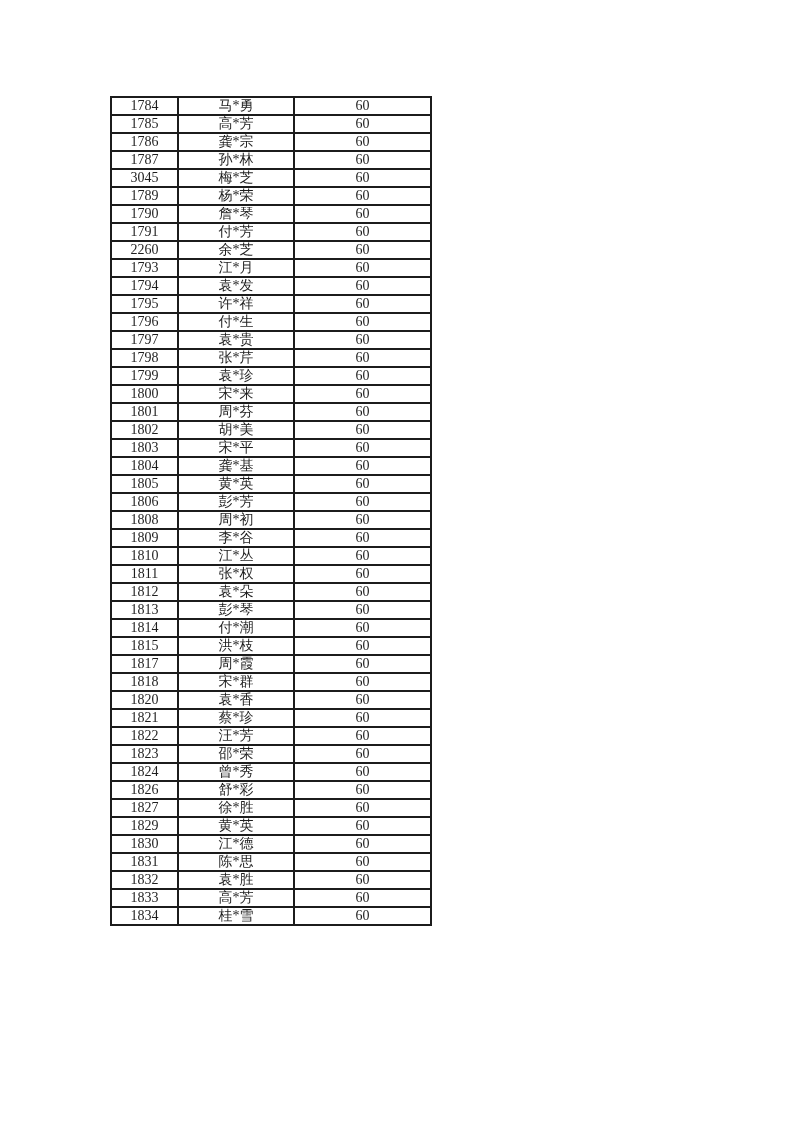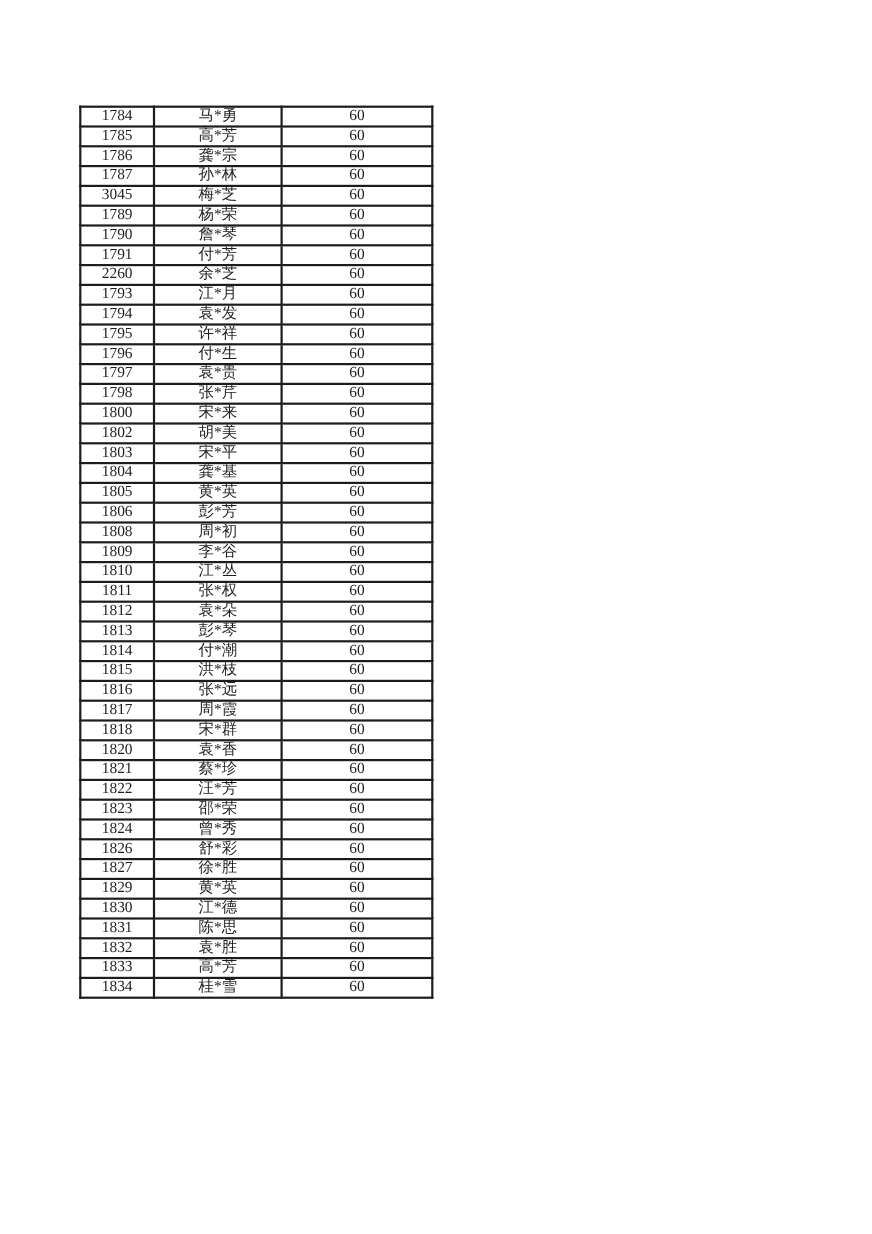--- a/index.html
+++ b/index.html
@@ -7,20 +7,21 @@
     padding: 0;
     background: #ffffff;
   }
   .page {
     position: relative;
     width: 680px;
     height: 1122px;
     background: #ffffff;
     overflow: hidden;
     font-family: "Liberation Serif", "DejaVu Serif", serif;
+    margin-left: 38px;
   }
   table.score-table {
     position: absolute;
     left: 72px;
     top: 96px;
     width: 320px;
     border-collapse: collapse;
     table-layout: fixed;
   }
   table.score-table col.c1 { width: 67px; }
@@ -119,25 +120,35 @@
           <td>1797</td>
           <td>袁*贵</td>
           <td>60</td>
         </tr>
         <tr>
           <td>1798</td>
           <td>张*芹</td>
           <td>60</td>
         </tr>
         <tr>
+          <td>1799</td>
+          <td>袁*珍</td>
+          <td>60</td>
+        </tr>
+        <tr>
           <td>1800</td>
           <td>宋*来</td>
           <td>60</td>
         </tr>
         <tr>
+          <td>1801</td>
+          <td>周*芬</td>
+          <td>60</td>
+        </tr>
+        <tr>
           <td>1802</td>
           <td>胡*美</td>
           <td>60</td>
         </tr>
         <tr>
           <td>1803</td>
           <td>宋*平</td>
           <td>60</td>
         </tr>
         <tr>
@@ -186,25 +197,20 @@
           <td>60</td>
         </tr>
         <tr>
           <td>1814</td>
           <td>付*潮</td>
           <td>60</td>
         </tr>
         <tr>
           <td>1815</td>
           <td>洪*枝</td>
-          <td>60</td>
-        </tr>
-        <tr>
-          <td>1816</td>
-          <td>张*远</td>
           <td>60</td>
         </tr>
         <tr>
           <td>1817</td>
           <td>周*霞</td>
           <td>60</td>
         </tr>
         <tr>
           <td>1818</td>
           <td>宋*群</td>

